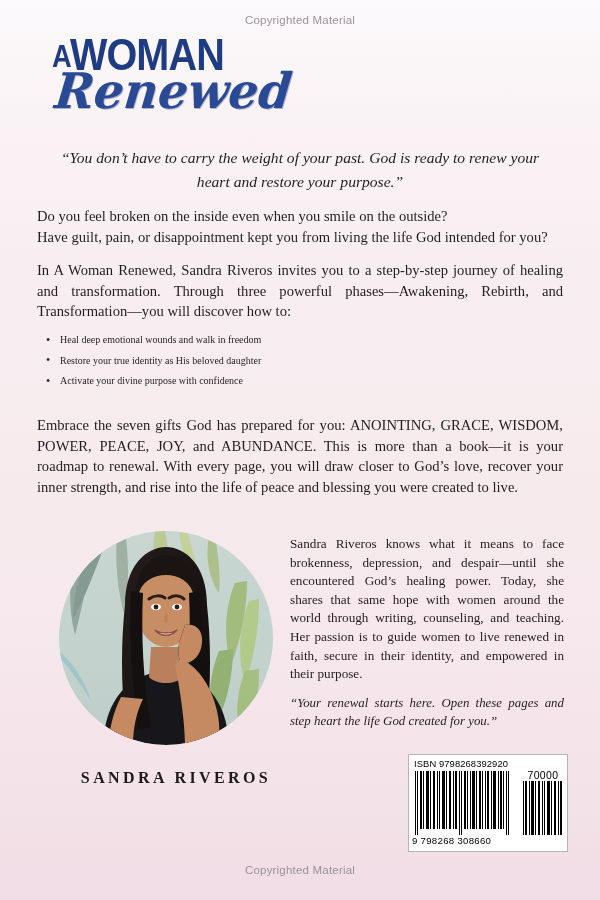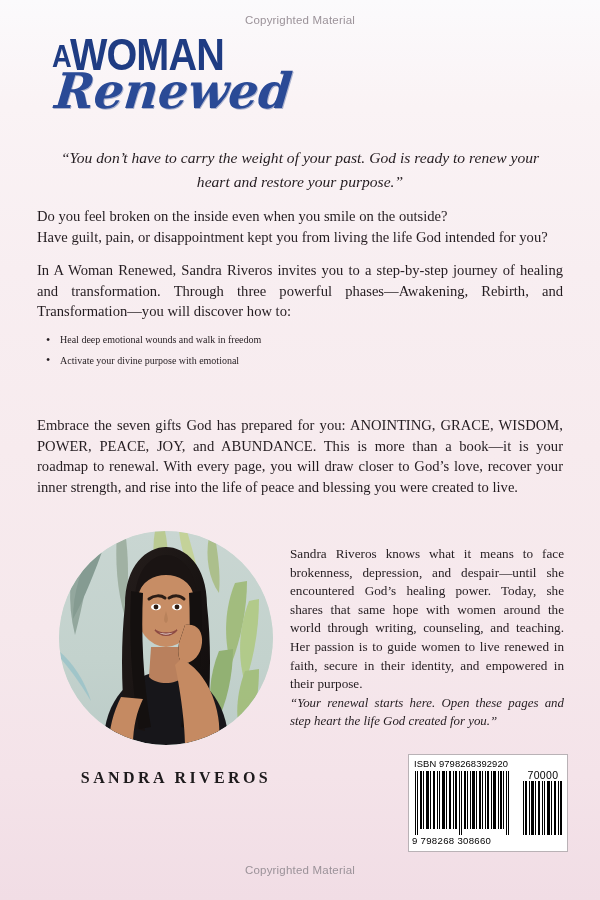--- a/index.html
+++ b/index.html
@@ -166,21 +166,20 @@
   .author-bio {
     position: absolute;
     left: 290px;
     top: 535px;
     width: 274px;
     font-family: "Liberation Serif", serif;
     font-size: 13.2px;
     line-height: 18.6px;
     color: #231c20;
     text-align: justify;
-    margin-top: 10px;
   }
   .bio-quote {
     position: absolute;
     left: 290px;
     top: 694px;
     width: 274px;
     font-family: "Liberation Serif", serif;
     font-style: italic;
     font-size: 12.9px;
     line-height: 18px;
@@ -281,21 +280,22 @@
 
   <div class="body-block intro-lines">
     <div class="line">Do you feel broken on the inside even when you smile on the outside?</div>
     <div class="line">Have guilt, pain, or disappointment kept you from living the life God intended for you?</div>
   </div>
 
   <div class="body-block para-journey">In A Woman Renewed, Sandra Riveros invites you to a step-by-step journey of healing and transformation. Through three powerful phases—Awakening, Rebirth, and Transformation—you will discover how to:</div>
 
   <ul class="benefit-list">
     <li>Heal deep emotional wounds and walk in freedom</li>
-    <li>Activate your divine purpose with emotional</li>
+    <li>Restore your true identity as His beloved daughter</li>
+    <li>Activate your divine purpose with confidence</li>
   </ul>
 
   <div class="body-block para-gifts">Embrace the seven gifts God has prepared for you: ANOINTING, GRACE, WISDOM, POWER, PEACE, JOY, and ABUNDANCE. This is more than a book—it is your roadmap to renewal. With every page, you will draw closer to God’s love, recover your inner strength, and rise into the life of peace and blessing you were created to live.</div>
 
   <div class="author-photo">
     <svg class="photo-svg" viewBox="0 0 214 214">
       <defs>
         <clipPath id="circ">
             <circle cx="107" cy="107" r="107"></circle>
           </clipPath>

